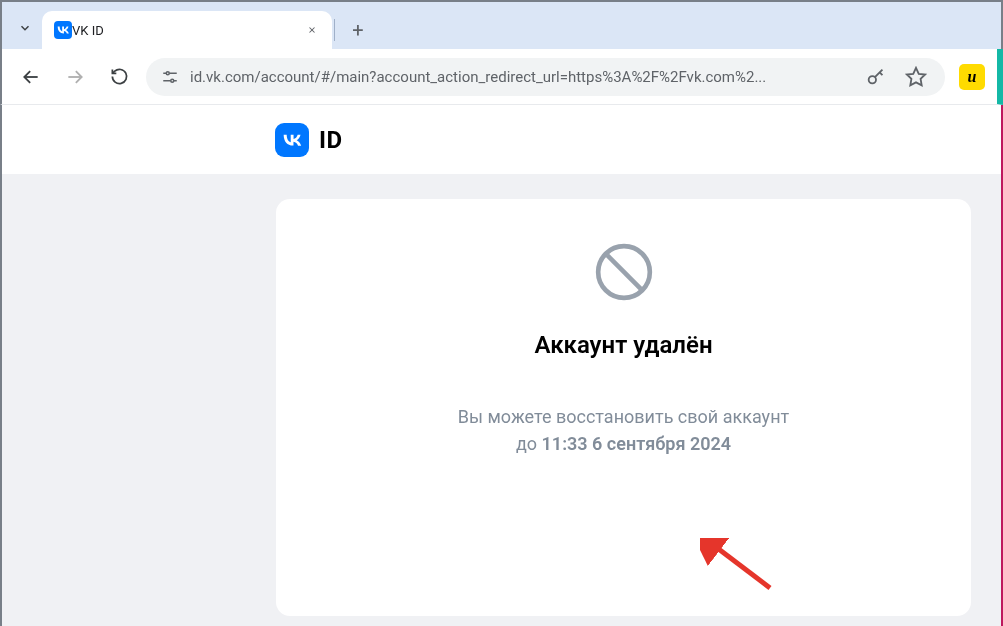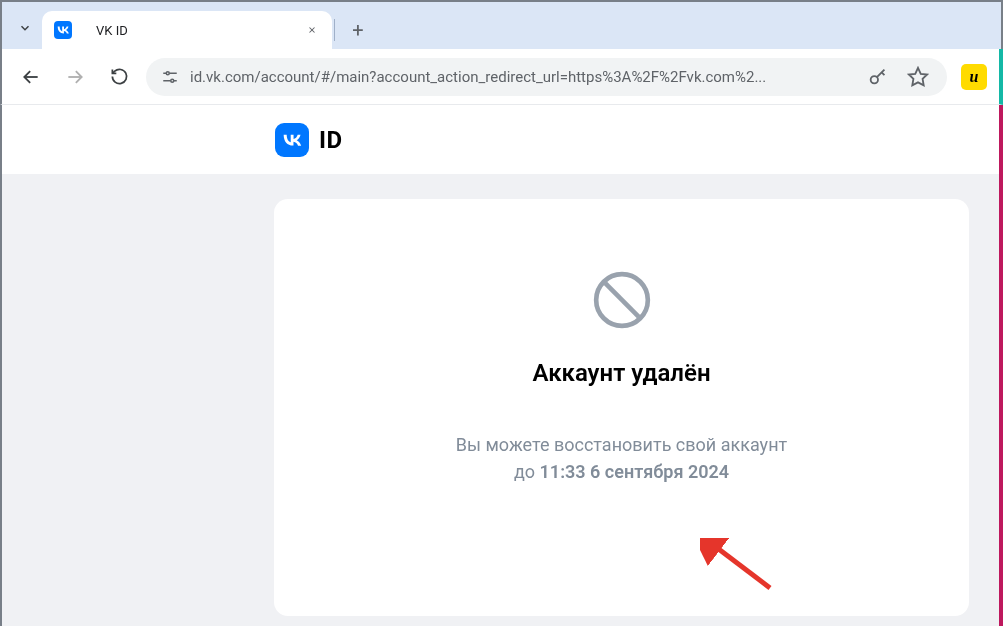--- a/index.html
+++ b/index.html
@@ -39,21 +39,21 @@
     .chevron-down {
       font-size: 15px;
       color: #333;
     }
     .tab {
       display: flex;
       align-items: center;
       height: 38px;
       padding: 0 12px;
       border-radius: 10px 10px 0 0;
-      gap: 24px;
+      gap: 0;
       min-width: 0;
       max-width: 290px;
       flex: 1;
     }
     .tab.active {
       background: #fff;
     }
     .tab.inactive {
       background: transparent;
     }
@@ -113,21 +113,21 @@
     }
     
     .toolbar {
       background: #fff;
       height: 56px;
       display: flex;
       align-items: center;
       padding: 0 12px;
       gap: 10px;
       border-left: 2px solid #787f88;
-      border-right: 4px solid #14b8a6;
+      border-right: 6px solid #14b8a6;
       border-bottom: 1px solid #e8eaed;
       justify-content: flex-end;
     }
     .nav-btn {
       width: 34px;
       height: 34px;
       display: flex;
       align-items: center;
       justify-content: center;
       color: #3c4043;
@@ -178,21 +178,21 @@
       justify-content: center;
       color: #000;
       font-weight: bold;
       font-size: 16px;
       margin-left: 4px;
     }
     
     .page {
       background: #701a75;
       border-left: 2px solid #787f88;
-      border-right: 4px solid #be185d;
+      border-right: 2px solid #be185d;
       height: calc(626px - 49px - 56px);
       overflow: hidden;
     }
     .header-bar {
       height: 69px;
       background: #fff;
       display: flex;
       align-items: center;
       padding-left: 273px;
       gap: 10px;
@@ -221,21 +221,21 @@
       justify-content: flex-end;
     }
     .card {
       width: 695px;
       background: #fff;
       border-radius: 14px;
       height: 417px;
       display: flex;
       flex-direction: column;
       align-items: center;
-      padding-top: 70px;
+      padding-top: 42px;
     }
     .prohibit-icon {
       width: 62px;
       height: 62px;
       margin-bottom: 28px;
     }
     .card-title {
       font-size: 24px;
       font-weight: 600;
       color: #000;

